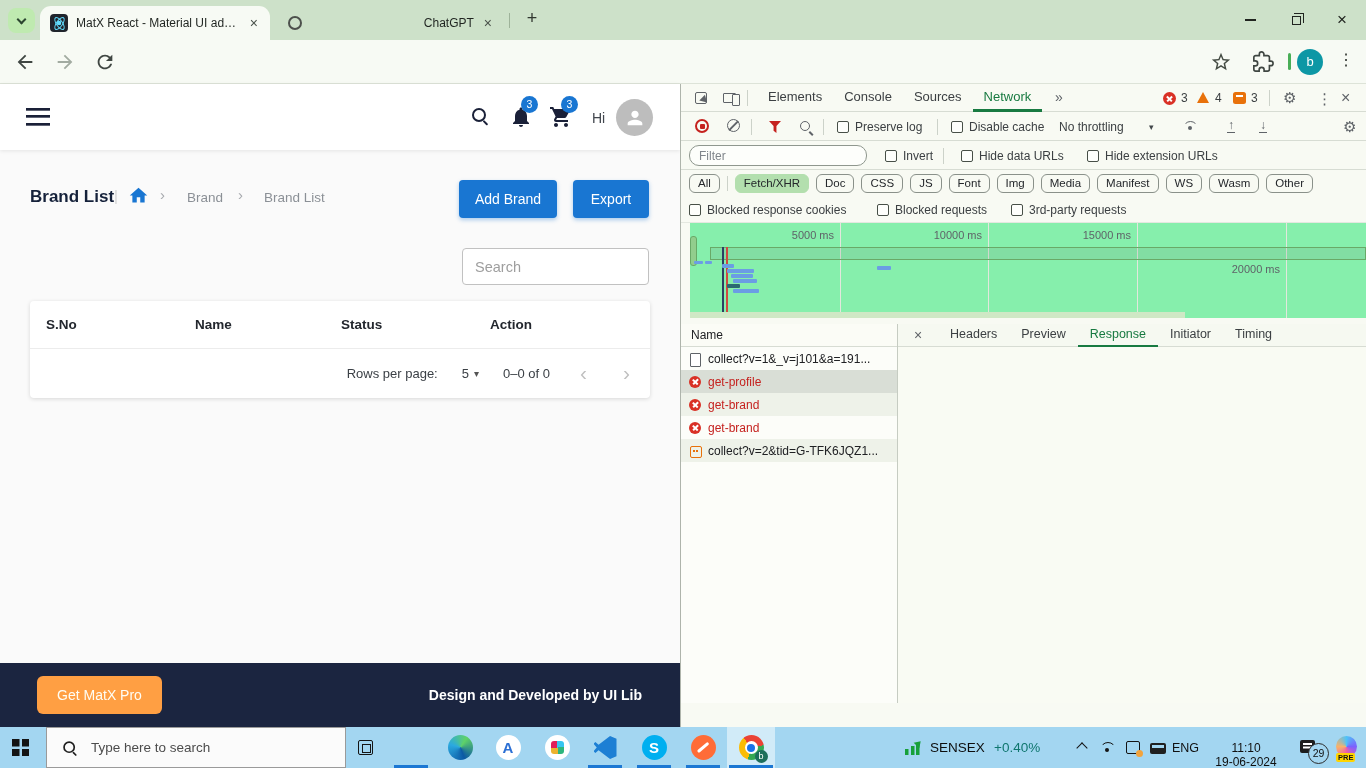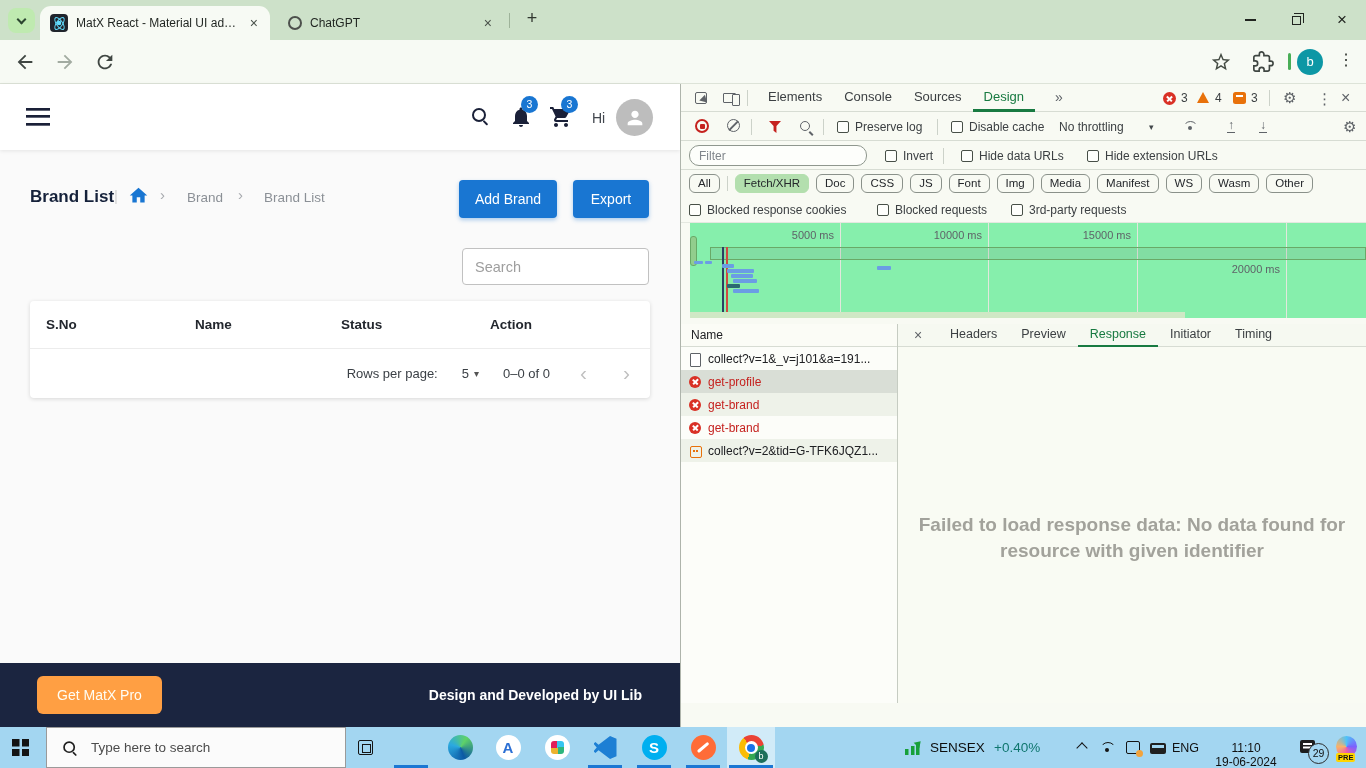--- a/index.html
+++ b/index.html
@@ -7,21 +7,21 @@
          -webkit-font-smoothing:antialiased;}
   #stage *{box-sizing:border-box;}
   .abs{position:absolute;}
 
   
   #titlebar{position:absolute;left:0;top:0;width:1366px;height:40px;background:#cde1c9;}
   #tabchev{position:absolute;left:8px;top:8px;width:27px;height:25px;border-radius:8px;background:#bfeab0;display:flex;align-items:center;justify-content:center;}
   .chev{width:7px;height:7px;border-right:2px solid #2c4630;border-bottom:2px solid #2c4630;transform:rotate(45deg);margin-top:-3px;}
   .tab{position:absolute;top:6px;height:34px;display:flex;align-items:center;gap:8px;padding:0 10px;}
   #tab1{left:40px;width:230px;background:#f7faf4;border-radius:11px 11px 0 0;}
-  #tab2{left:278px;width:226px;}
+  #tab2{left:278px;width:226px;text-align:right;}
   .tab-title{flex:1;font-size:12px;color:#1f2420;white-space:nowrap;overflow:hidden;text-overflow:ellipsis;}
   .tab-x{font-size:14px;color:#49514a;padding:0 2px;}
   .react-ico{width:18px;height:18px;border-radius:4px;background:#20242c;position:relative;flex:0 0 18px;
              background-image:radial-gradient(circle 2px at 50% 50%,#61dafb 2px,transparent 2.6px);}
   .react-ico::before,.react-ico::after{content:"";position:absolute;left:2px;top:6px;width:13px;height:5px;border:1px solid #61dafb;border-radius:50%;}
   .react-ico::before{transform:rotate(55deg);}
   .react-ico::after{transform:rotate(-55deg);}
   .openai-ico{width:14px;height:14px;border:2.4px solid #4c504c;border-radius:50%;flex:0 0 14px;}
   #tabsep{position:absolute;left:509px;top:13px;width:1px;height:15px;background:#9eb39a;}
   #newtab{position:absolute;left:519px;top:6px;width:26px;height:26px;font-size:18px;color:#30372f;text-align:center;line-height:25px;}
@@ -339,21 +339,21 @@
 
   <div id="devtools">
     <div id="dtrow1">
       <span class="insp"></span>
       <span class="devico"></span>
       <span class="dtsep" style="left:66px;top:6px"></span>
       <div id="dt-tabs">
           <div class="dt-tab">Elements</div>
           <div class="dt-tab">Console</div>
           <div class="dt-tab">Sources</div>
-          <div class="dt-tab active">Design</div>
+          <div class="dt-tab active">Network</div>
         </div>
       <span id="dt-more">»</span>
       <span class="errdot" style="left:482px;top:8px"></span>
       <span class="cntnum" style="left:500px">3</span>
       <span class="warntri" style="left:516px;top:8px"></span>
       <span class="cntnum" style="left:534px">4</span>
       <span class="issueico" style="left:552px;top:8px"></span>
       <span class="cntnum" style="left:570px">3</span>
       <span class="dtsep" style="left:588px;top:6px"></span>
       <span class="gearico abs" style="left:602px;top:5px">⚙</span>
@@ -477,21 +477,20 @@
 
     <div id="detailpane">
       <div id="resp-tabsrow">
         <span id="resp-close">×</span>
       <span class="resp-tab">Headers</span>
           <span class="resp-tab">Preview</span>
           <span class="resp-tab active">Response</span>
           <span class="resp-tab">Initiator</span>
           <span class="resp-tab">Timing</span>
         </div>
-      <div id="respmsg">Failed to load response data: No data found for resource with given identifier</div>
     </div>
 
   </div>
 
   <div id="taskbar">
     <span id="startbtn"></span>
     <div id="tbsearch">
       <span class="mag"></span>
       <span class="ph">Type here to search</span>
     </div>

